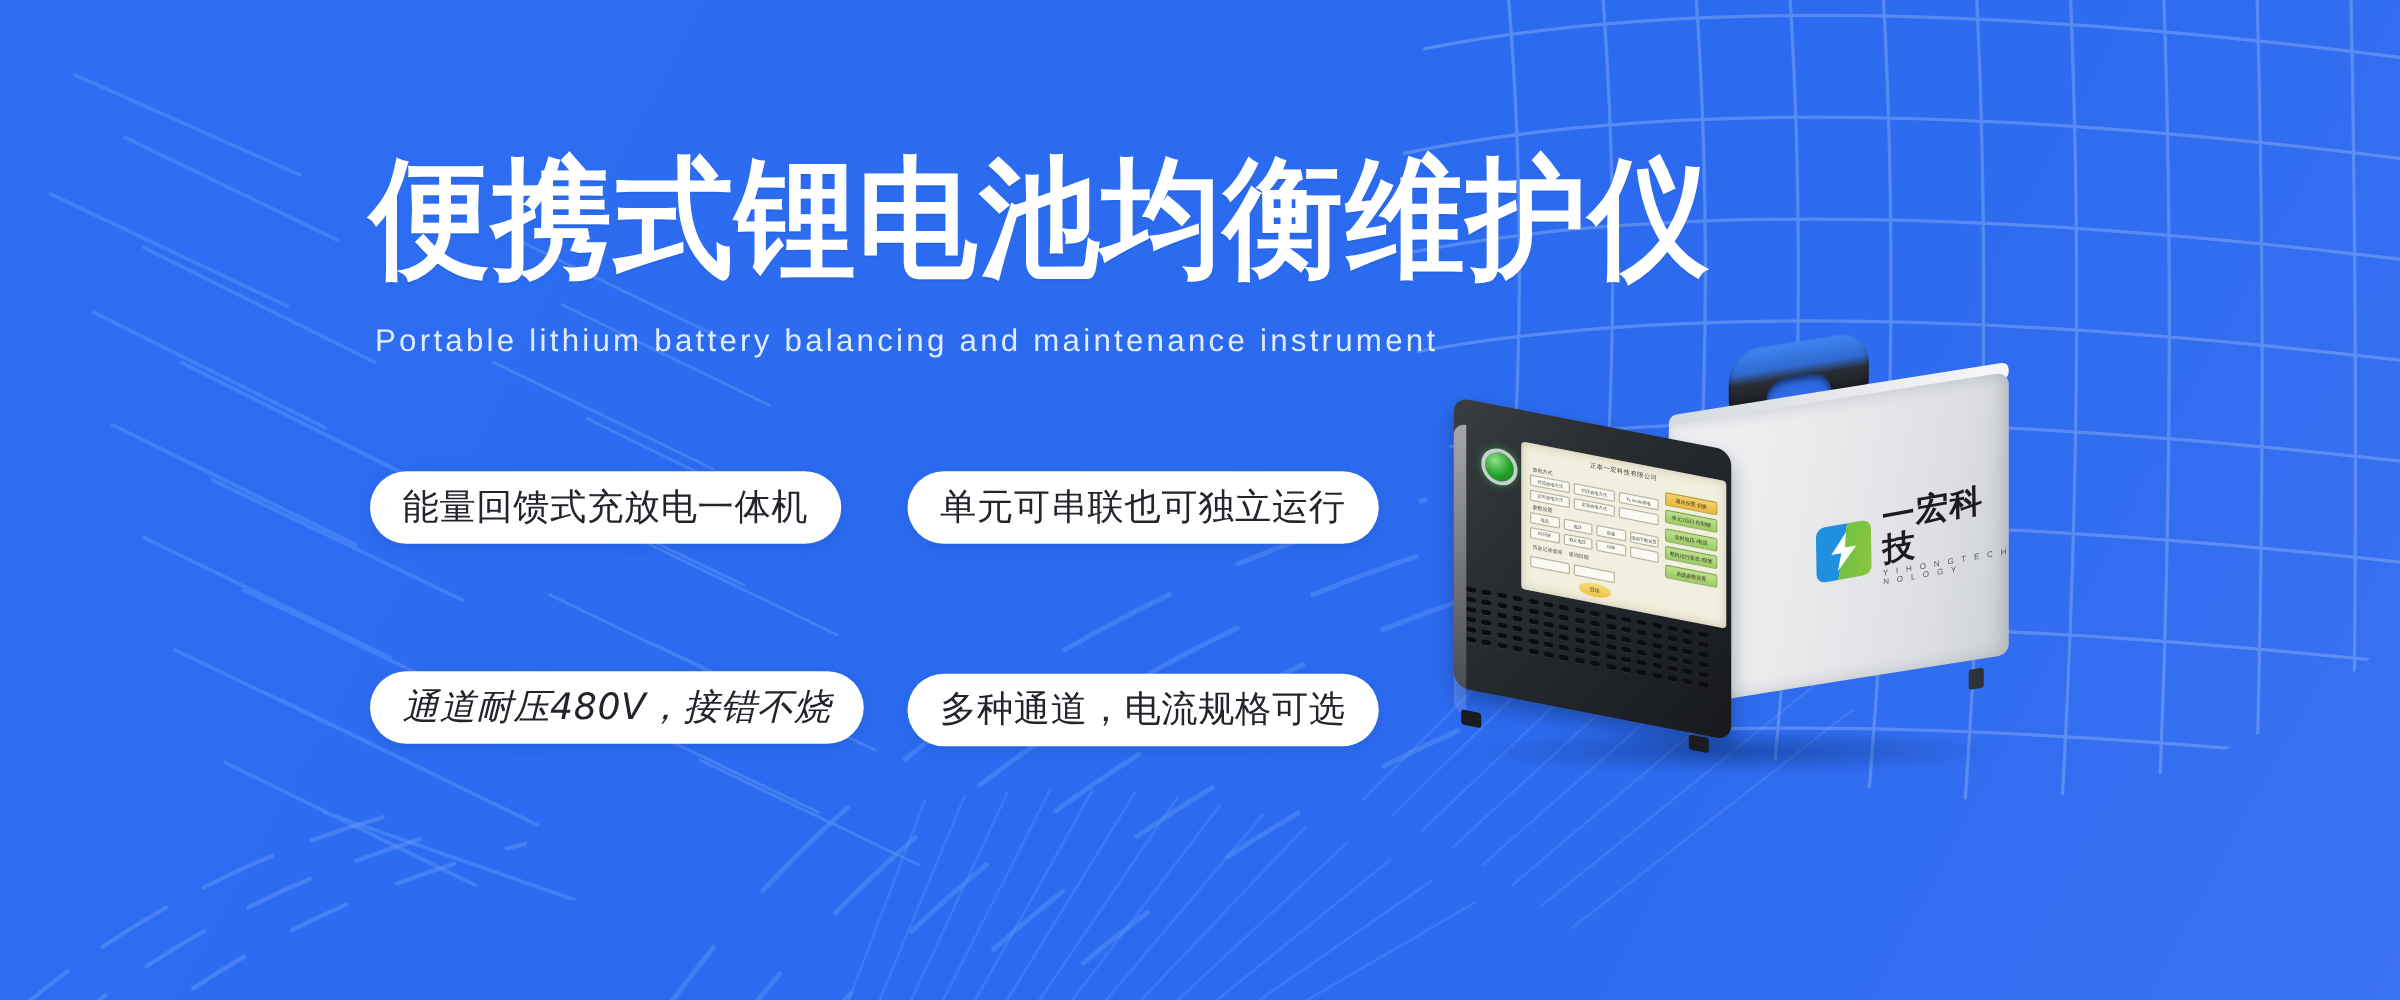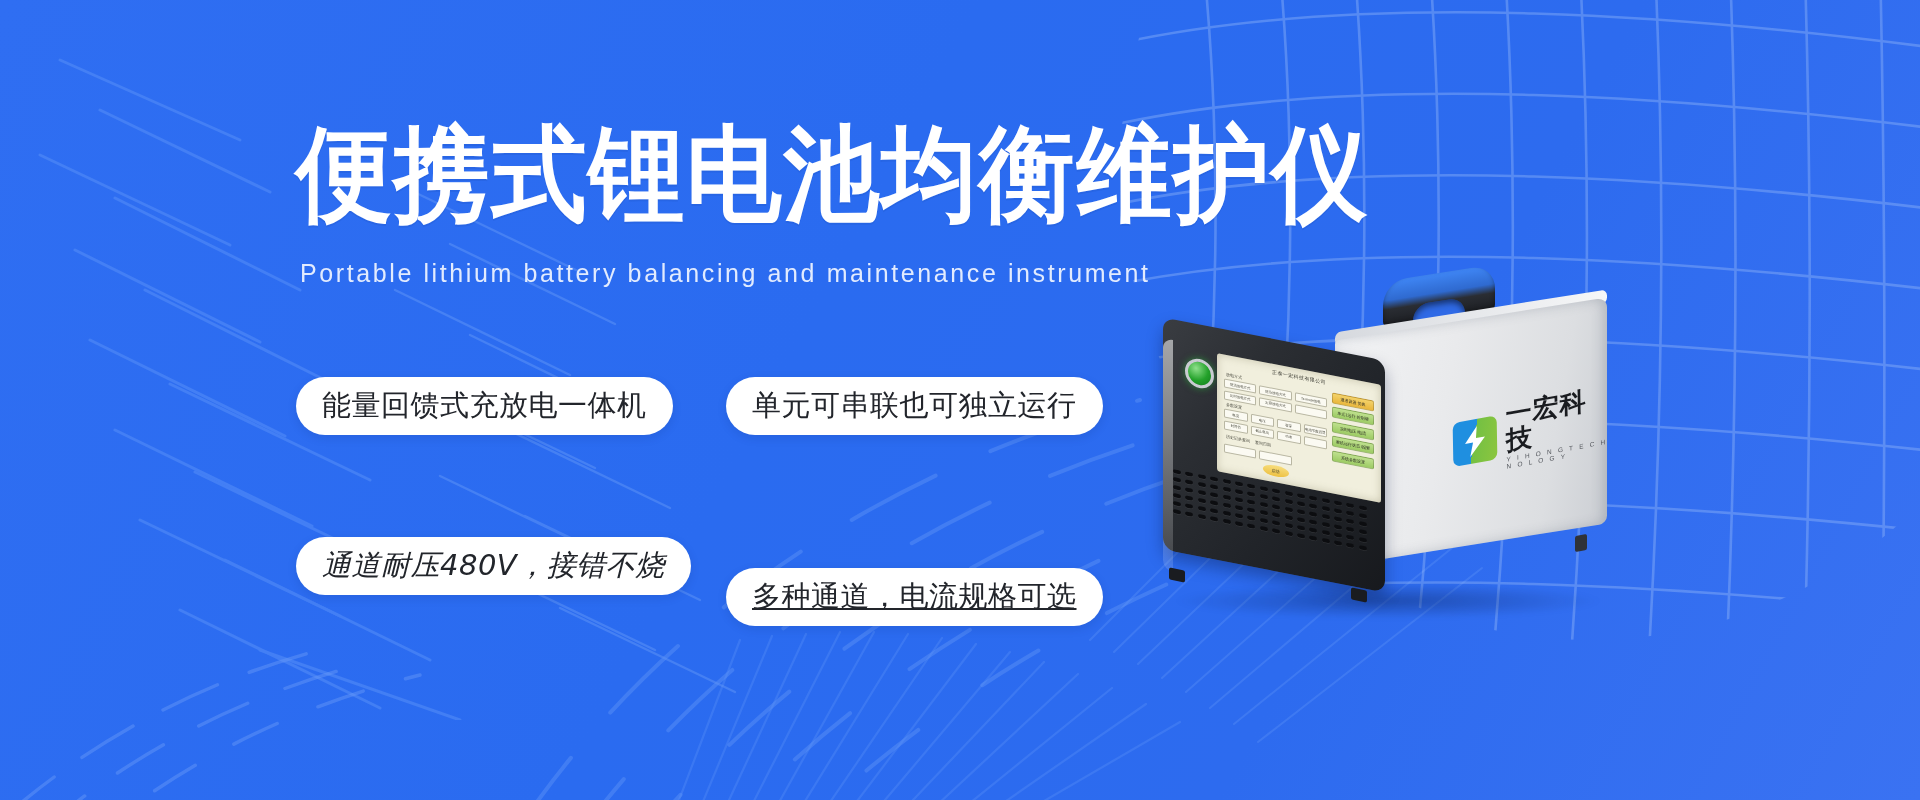--- a/index.html
+++ b/index.html
@@ -63,21 +63,21 @@
     font-size:29px;
     letter-spacing:.5px;
     padding:0 26px;
     white-space:nowrap;
     box-shadow:0 3px 10px rgba(12,40,110,.14);
     font-family:"DejaVu Sans","Liberation Sans",sans-serif;
   }
   .pill-0{left:296px;top:377px;}
   .pill-1{left:726px;top:377px;}
   .pill-2{left:296px;top:537px;font-style:italic;}
-  .pill-3{left:726px;top:568px;text-decoration:underline;}
+  .pill-3{left:726px;top:539px;}
 
   
   .device{
     position:absolute;left:1155px;top:283px;
     width:470px;height:350px;
   }
   .dev-shadow{
     position:absolute;left:18px;top:300px;width:430px;height:36px;
     background:radial-gradient(ellipse at 50% 50%,rgba(10,35,95,.42) 0%,rgba(10,35,95,0) 70%);
     filter:blur(2px);

